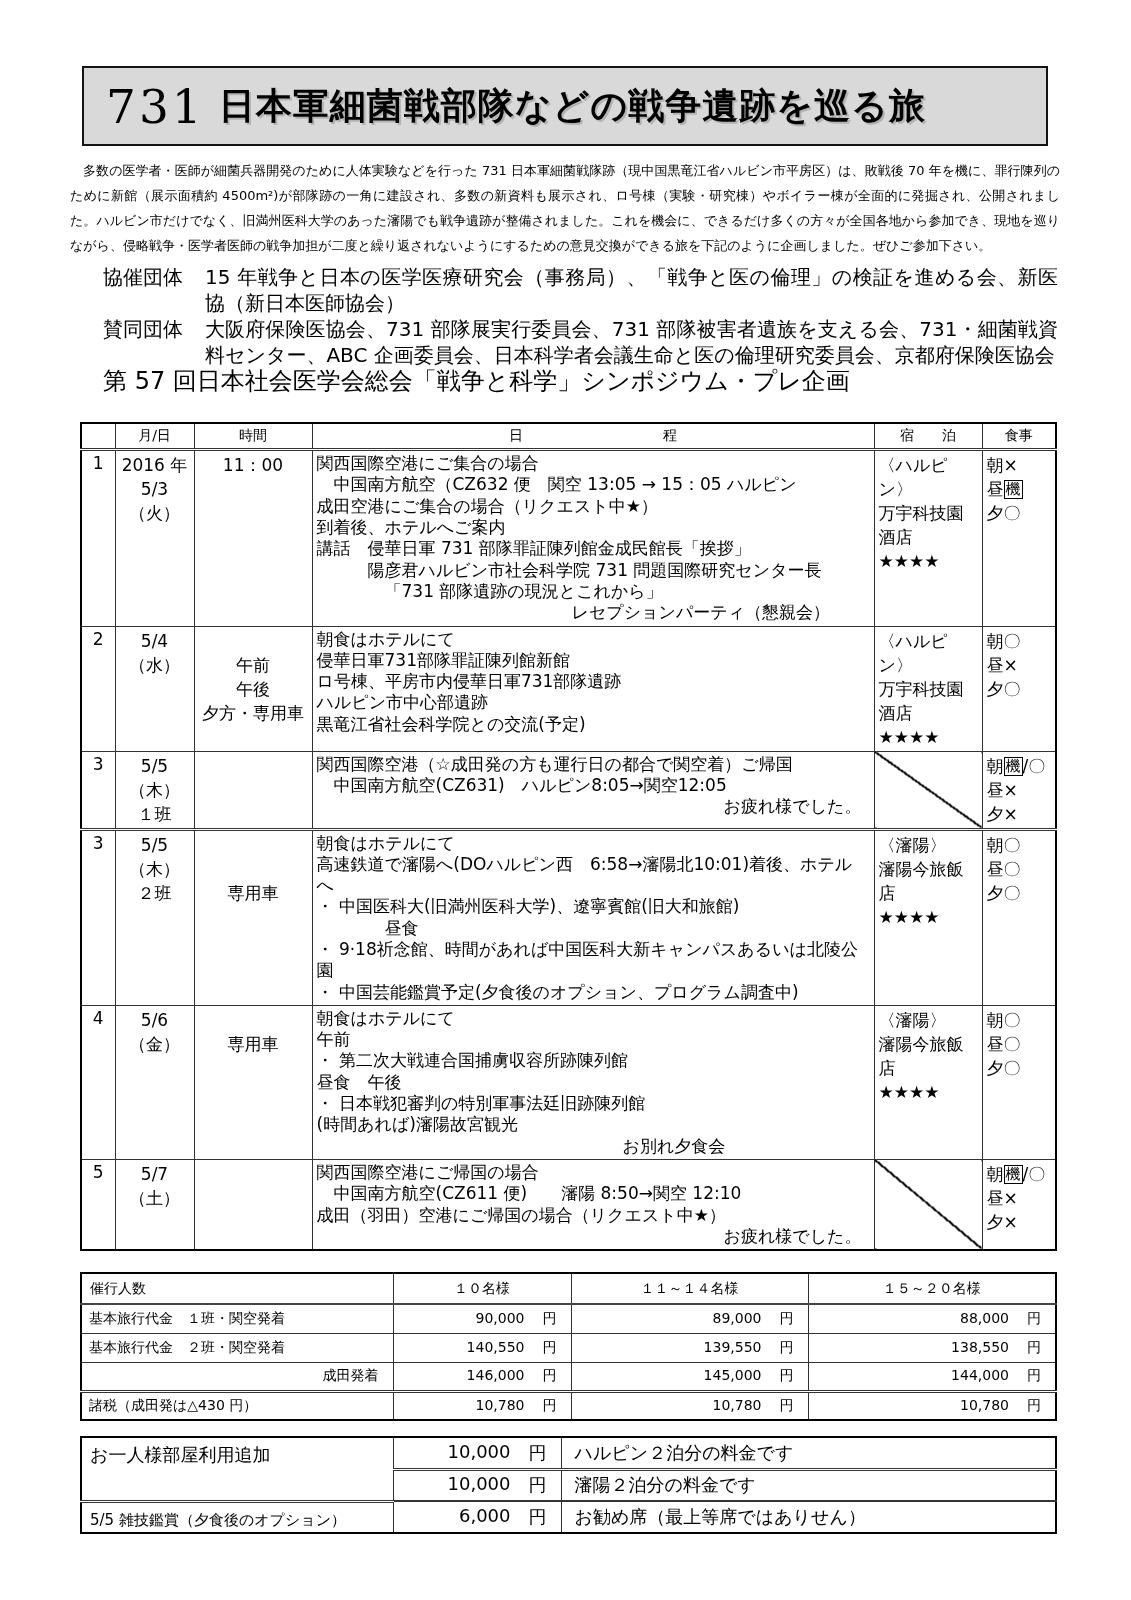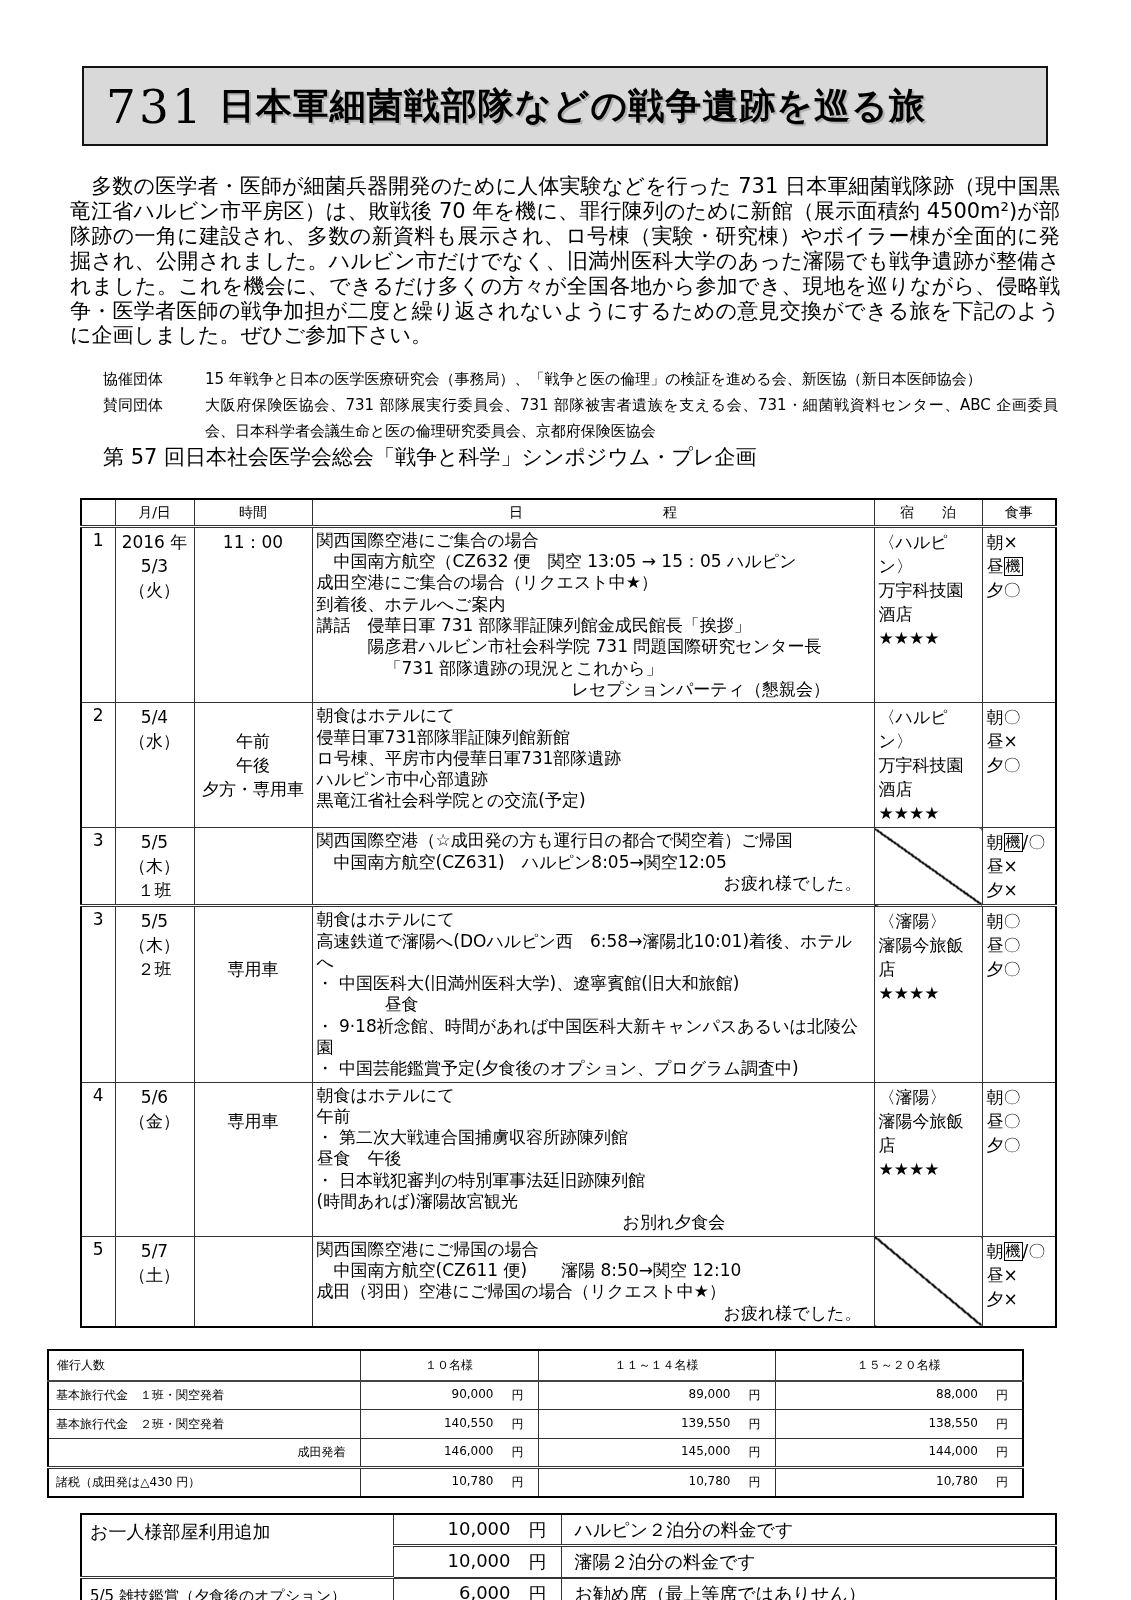--- a/index.html
+++ b/index.html
@@ -6,28 +6,28 @@
   .page{width:1131px;height:1600px;background:#ffffff;position:relative;overflow:hidden;
         font-family:"DejaVu Sans","Liberation Sans",sans-serif;color:#000;}
   
   .title-box{box-sizing:border-box;width:966px;height:80px;margin:66px 0 0 82px;
              background:#d9d9d9;border:2px solid #141414;display:flex;align-items:center;
              padding-left:22px;}
   .title-num{font-family:"DejaVu Serif","Liberation Serif",serif;font-size:47px;
              letter-spacing:3px;margin-right:14px;}
   .title-text{font-size:36px;font-weight:900;letter-spacing:1px;text-shadow:2px 2px 0 #b3b3b3;}
   
-  .intro{width:990px;margin:28px 0 0 70px;font-size:21px;line-height:24.9px;
+  .intro{width:990px;margin:13px 0 0 70px;font-size:13px;line-height:24.9px;
          text-align:justify;}
   
-  .orgs{margin:18px 0 0 103px;font-size:15px;line-height:26px;}
+  .orgs{margin:5px 0 0 103px;font-size:20px;line-height:26px;}
   .org-row{display:flex;}
   .org-label{width:102px;flex:none;}
   .org-text{width:853px;text-align:justify;}
-  .note{margin:0 0 0 103px;font-size:21px;line-height:27px;}
+  .note{margin:0 0 0 103px;font-size:24px;line-height:27px;}
   
   table{border-collapse:collapse;table-layout:fixed;}
   .itin{margin:27px 0 0 80px;width:975px;border:2px solid #000;font-size:17px;}
   .itin th,.itin td{border:1px solid #333;vertical-align:top;padding:2px 4px;box-sizing:border-box;}
   .itin thead th{font-weight:normal;font-size:14px;text-align:center;white-space:pre;
                  height:27px;padding:1px;border-bottom:3px double #333;vertical-align:middle;}
   .itin .h-sched,.c-sched{border-left:1px dotted #777;}
   .c-no{text-align:center;}
   .c-date{text-align:center;white-space:pre-wrap;line-height:24px;}
   .c-time{text-align:center;white-space:pre-wrap;line-height:24px;}
@@ -42,21 +42,21 @@
   .boxed{display:inline-block;border:1px solid #000;line-height:17px;padding:0 1px;
          font-size:15px;vertical-align:1px;}
   .itin tbody tr:nth-child(1){height:168px;}
   .itin tbody tr:nth-child(2){height:120px;}
   .itin tbody tr:nth-child(3){height:78px;}
   .itin tbody tr:nth-child(4){height:125px;}
   .itin tbody tr:nth-child(5){height:152px;}
   .itin tbody tr:nth-child(6){height:88px;}
   .itin tr.group-end td{border-bottom:3px double #333;}
   
-  .price{margin:21px 0 0 47px;width:975px;border:2px solid #000;font-size:12px;}
+  .price{margin:21px 0 0 80px;width:975px;border:2px solid #000;font-size:14px;}
   .price th,.price td{border:1px solid #333;padding:2px 6px;box-sizing:border-box;height:29px;
                       vertical-align:middle;}
   .price thead th{font-weight:normal;text-align:center;border-bottom:2px solid #444;height:31px;}
   .price th.h-left{text-align:left;padding-left:8px;}
   .price td.lbl{padding-left:7px;}
   .price td.lbl.right{text-align:right;padding-right:14px;}
   .price tr.group-end td{border-bottom:3px double #333;}
   .amt-wrap{display:flex;justify-content:flex-end;gap:18px;padding-right:8px;}
   
   .opts{margin:15px 0 0 80px;width:975px;border:2px solid #000;font-size:18px;}

